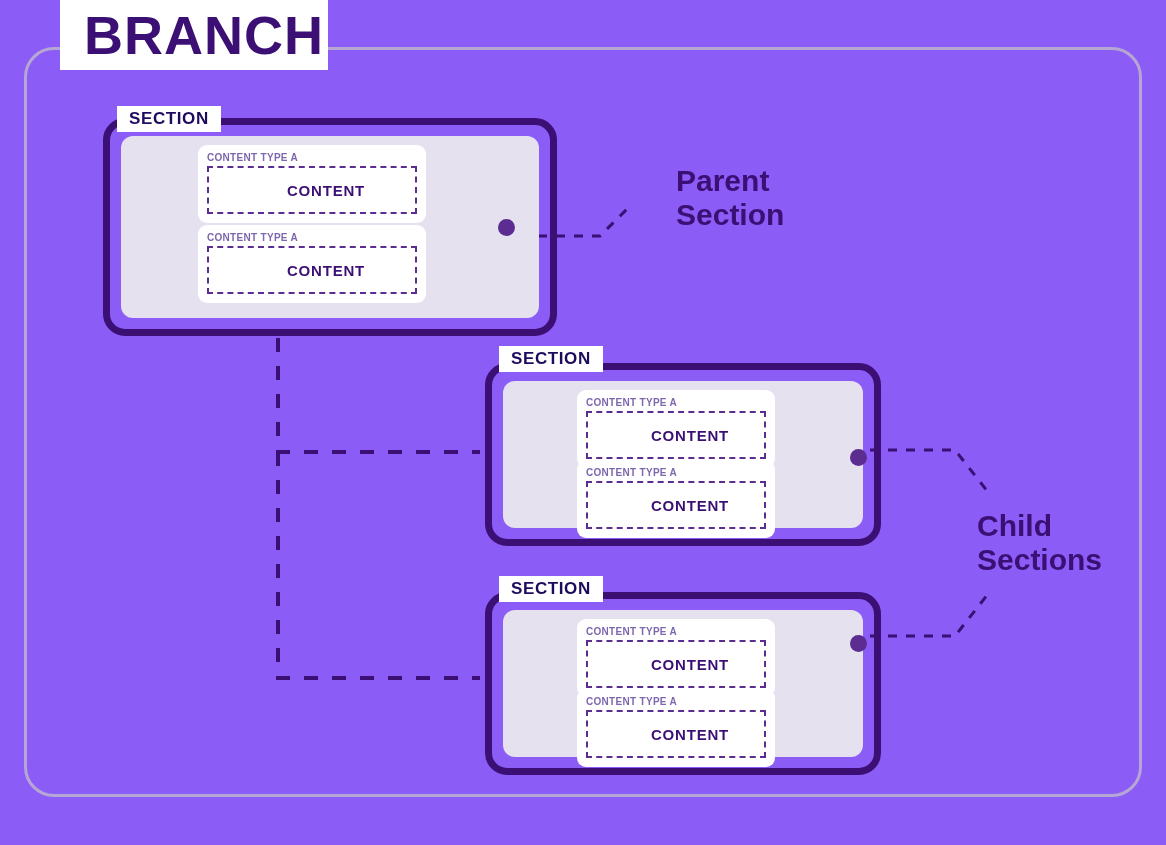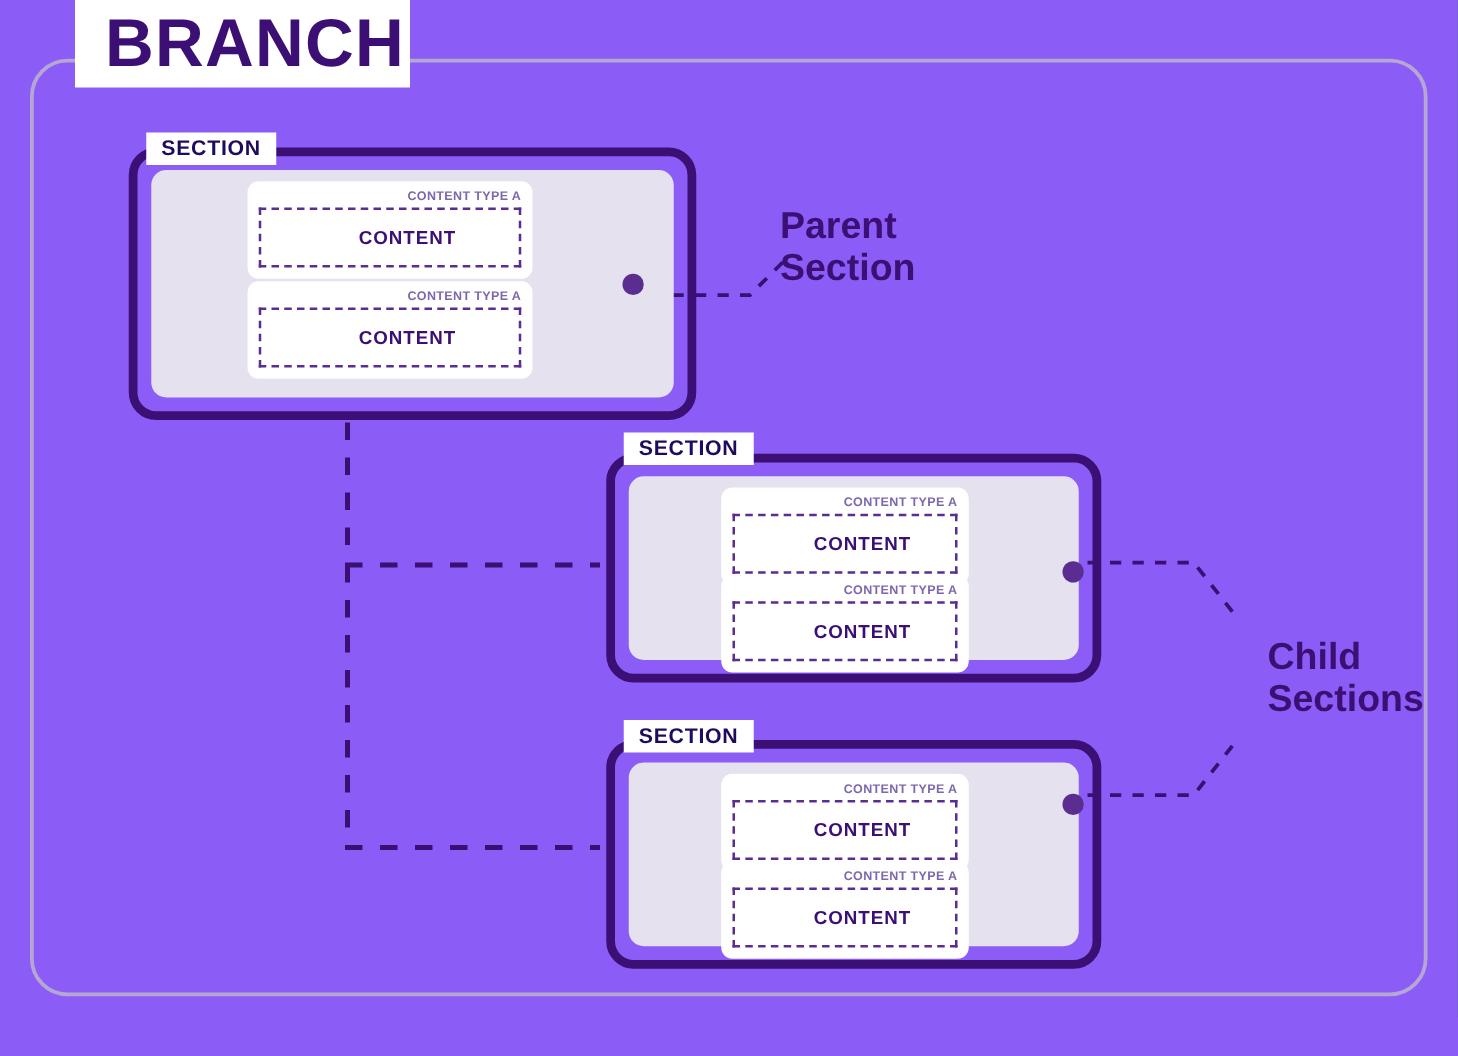--- a/index.html
+++ b/index.html
@@ -99,21 +99,20 @@
     z-index: 8;
   }
 
   
   .card {
     position: absolute;
     background: #ffffff;
     border-radius: 9px;
     box-sizing: border-box;
     padding: 7px 9px 9px 9px;
-    text-align: right;
   }
   .card-label {
     font-size: 10px;
     font-weight: bold;
     color: #7e68ad;
     letter-spacing: 0.3px;
     line-height: 1.1;
     margin-bottom: 3px;
     white-space: nowrap;
   }
@@ -135,22 +134,22 @@
   
   .annotation {
     position: absolute;
     font-size: 30px;
     font-weight: bold;
     color: #3b0f74;
     line-height: 1.13;
     white-space: pre-line;
     z-index: 5;
   }
-  #annotation-parent { left: 624px; top: 164px; }
-  #annotation-child  { left: 1014px; top: 509px; }
+  #annotation-parent { left: 676px; top: 164px; }
+  #annotation-child  { left: 977px; top: 509px; }
 
   svg.overlay {
     position: absolute;
     left: 0; top: 0;
     width: 1166px;
     height: 845px;
     pointer-events: none;
     z-index: 3;
   }
 </style>

